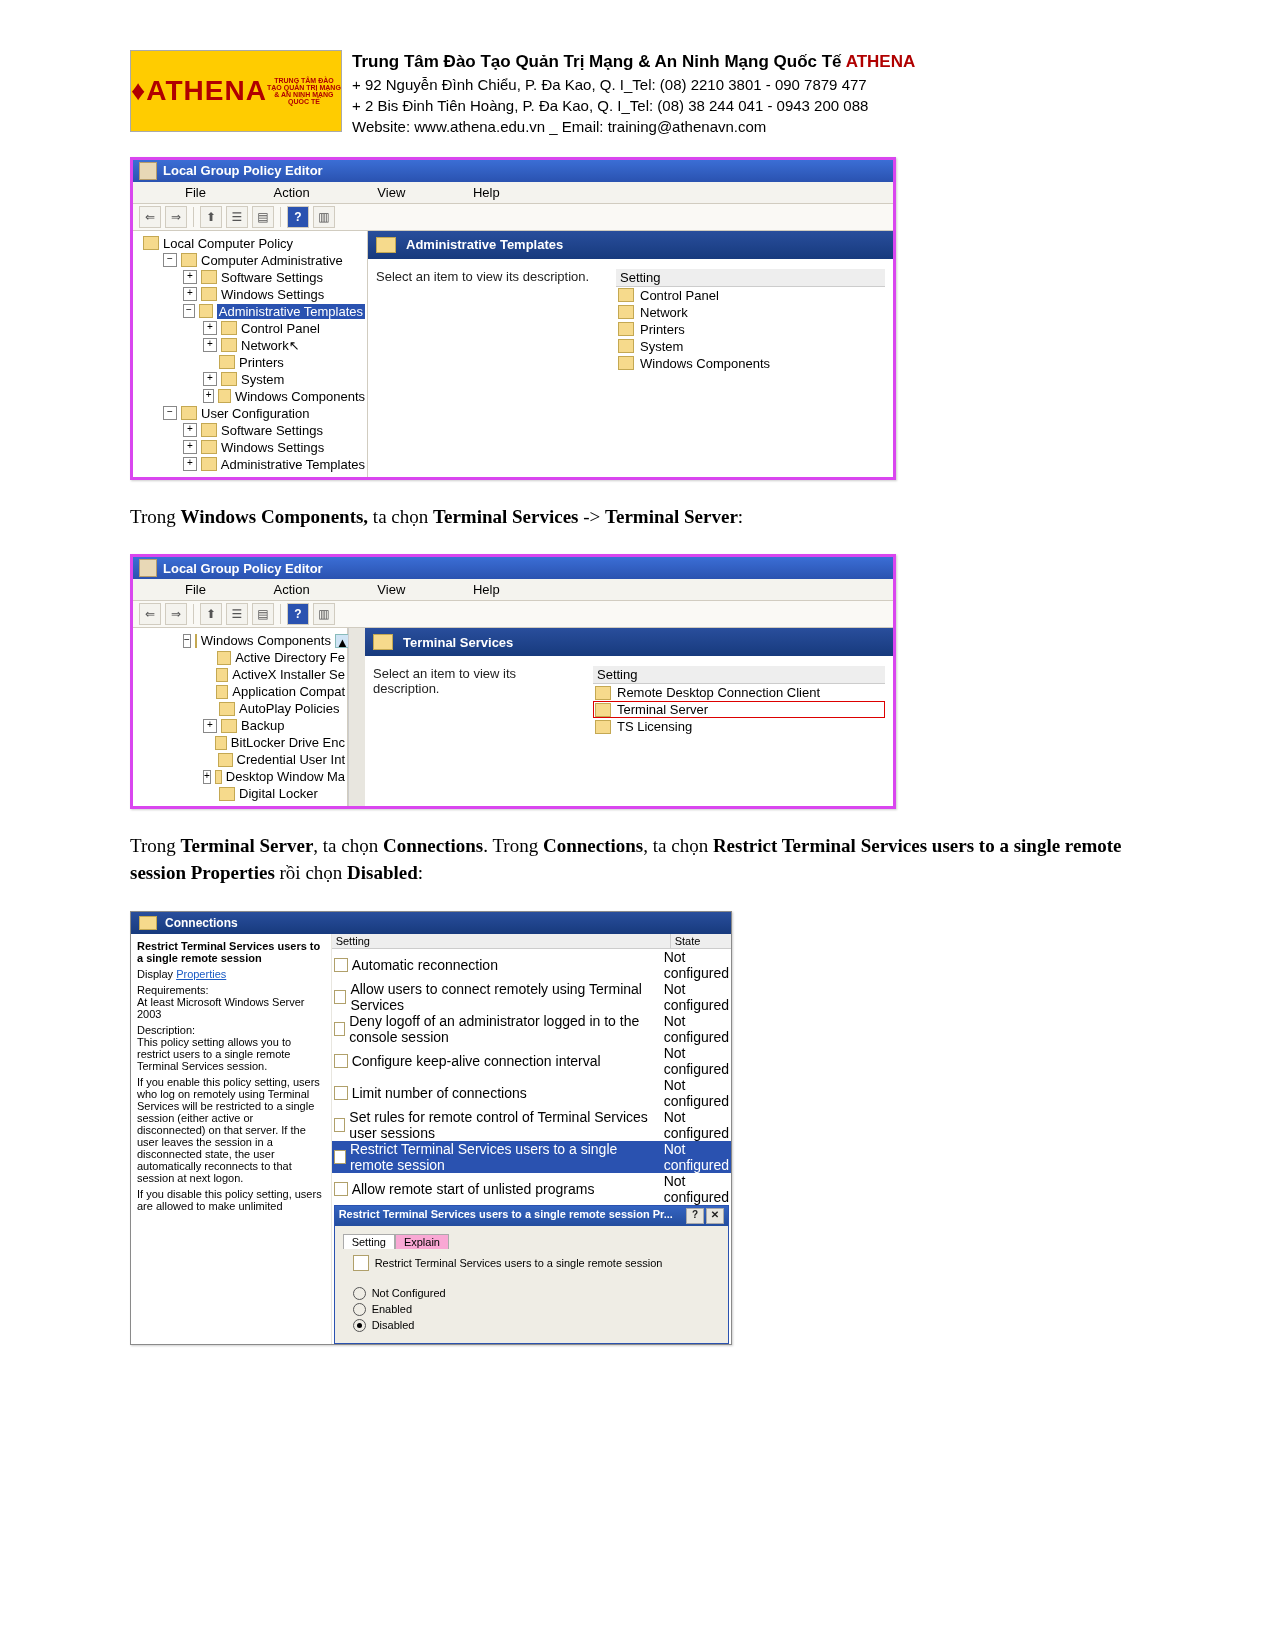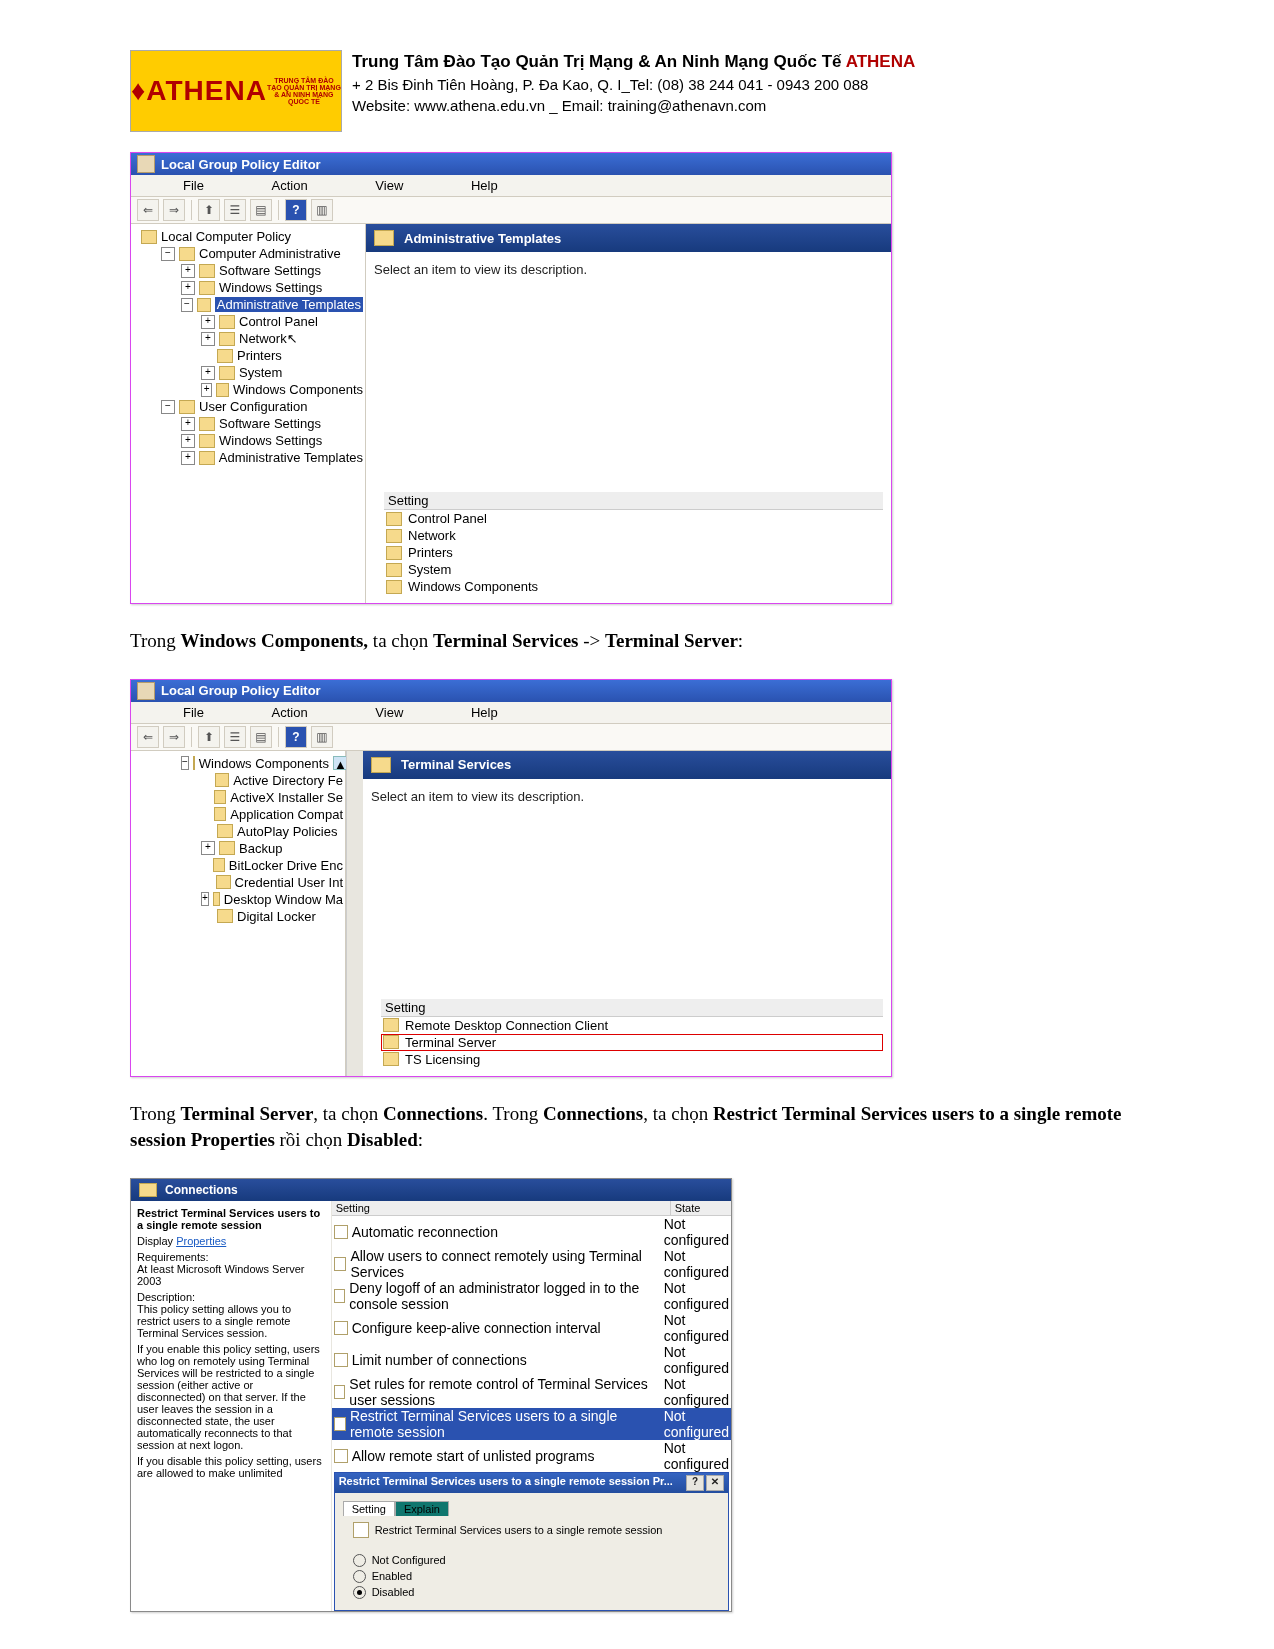--- a/index.html
+++ b/index.html
@@ -47,21 +47,21 @@
   }
   .header-text .red {
     color: #b00000;
     font-weight: bold;
   }
   .header-text .big {
     font-size: 17px;
     font-weight: bold;
   }
   .win-frame {
-    border: 1px solid #d946ef;
+    border: 3px solid #d946ef;
     margin-top: 10px;
     box-shadow: 1px 1px 2px rgba(0,0,0,0.2);
     font-family: Tahoma, Arial, sans-serif;
     font-size: 13px;
     width: 760px;
   }
   .title-bar {
     background: linear-gradient(180deg,#3b6ed5,#2a52b0);
     color: #fff;
     font-weight: bold;
@@ -170,21 +170,20 @@
     width: 18px;
     height: 14px;
     background: #f6da8c;
     border: 1px solid #c4a852;
     margin-right: 10px;
     display: inline-block;
   }
   .content-body {
     display: flex;
     padding: 10px 8px 8px 8px;
-    flex-direction: column;
   }
   .desc-col {
     flex: 0 0 230px;
     color: #222;
     font-size: 13px;
   }
   .list-col {
     flex: 1;
     margin-left: 10px;
   }
@@ -296,21 +295,21 @@
   .dlg-body {
     background: #efede5;
     padding: 8px;
     font-size: 11px;
   }
   .dlg-tabs { display: flex; margin-bottom: 6px; }
   .dlg-tab {
     border: 1px solid #aaa;
     border-bottom: none;
     padding: 1px 8px;
-    background: #0f766e;
+    background: #f9a8d4;
     font-size: 11px;
   }
   .dlg-tab.active { background: #fff; }
   .dlg-row { margin: 3px 0 3px 10px; display: flex; align-items: center; }
   .radio {
     width: 11px; height: 11px;
     border: 1px solid #555;
     border-radius: 50%;
     margin-right: 6px;
     display: inline-flex;
@@ -342,20 +341,21 @@
 
 <div class="page">
 
   <div class="header-block">
     <div class="logo-box">
       <div class="logo-main">♦ATHENA</div>
       <div class="logo-sub">TRUNG TÂM ĐÀO TẠO QUẢN TRỊ MẠNG &amp; AN NINH MẠNG QUỐC TẾ</div>
     </div>
     <div class="header-text">
       <div><span class="big">Trung Tâm Đào Tạo Quản Trị Mạng &amp; An Ninh Mạng Quốc Tế </span><span class="big red">ATHENA</span></div>
+      <div>+ 92 Nguyễn Đình Chiểu, P. Đa Kao, Q. I_Tel: (08) 2210 3801 - 090 7879 477</div>
       <div>+ 2 Bis Đinh Tiên Hoàng, P. Đa Kao, Q. I_Tel: (08) 38 244 041 - 0943 200 088</div>
       <div>Website: www.athena.edu.vn    _    Email: training@athenavn.com</div>
     </div>
   </div>
 
   <div class="win-frame">
     <div class="title-bar">
       <span class="tb-icon"></span>
       <span>Local Group Policy Editor</span>
     </div>

